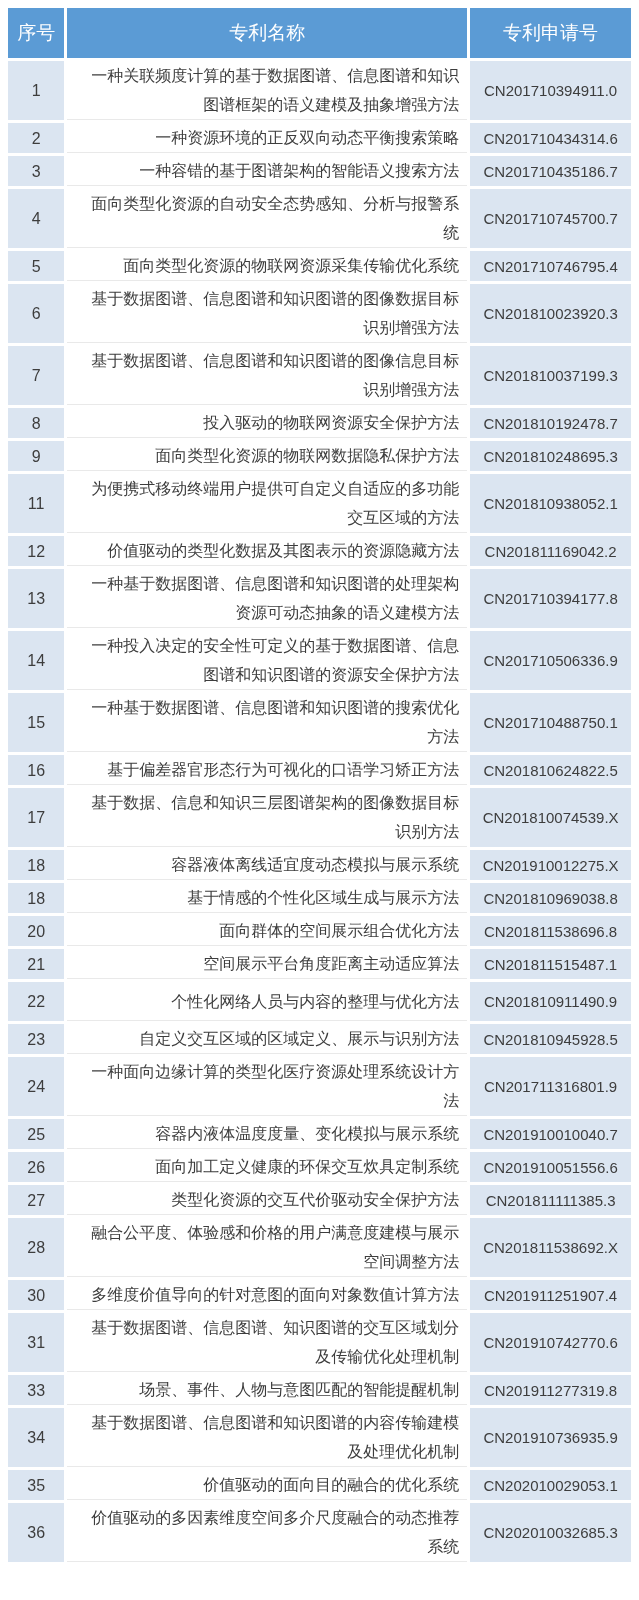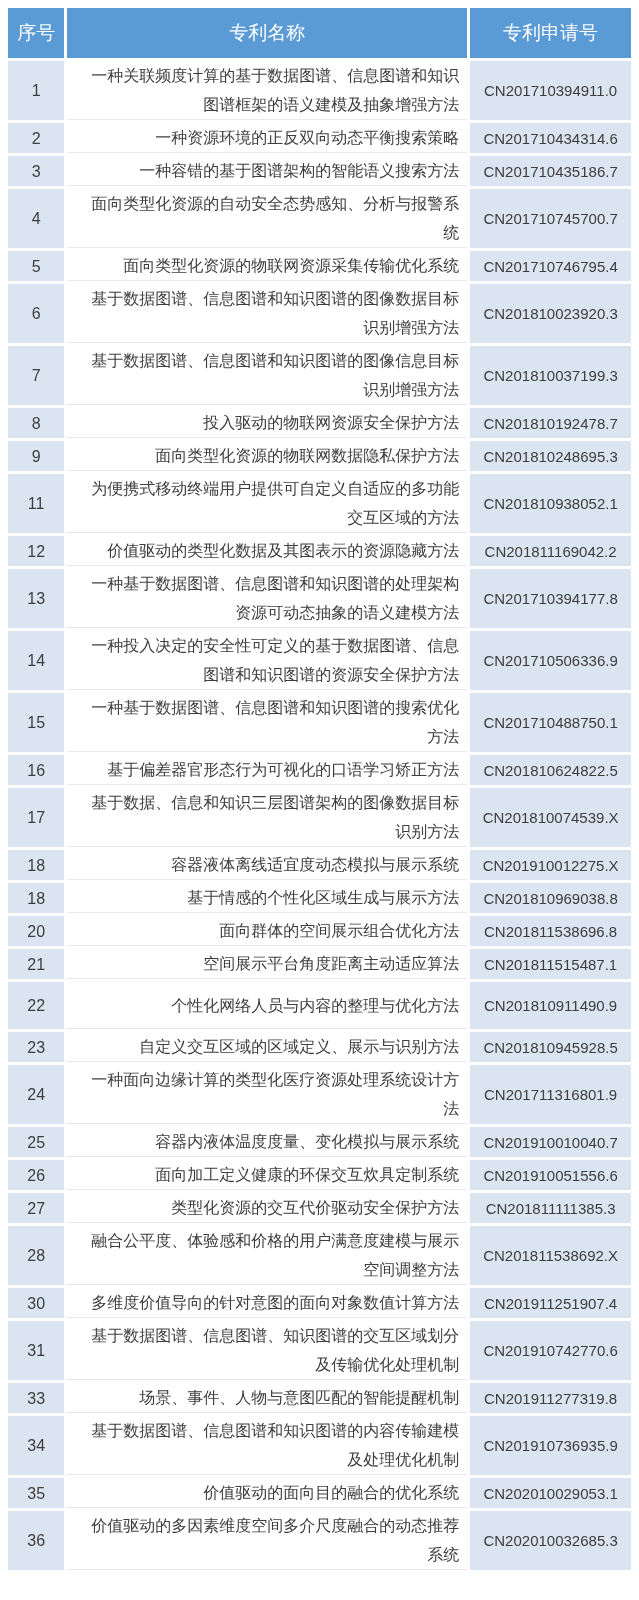--- a/index.html
+++ b/index.html
@@ -53,21 +53,21 @@
     padding:0 8px 0 13px;
     border-bottom:1px solid var(--row-line);
   }
   td.cell-number{
     background:var(--cell-bg);
     text-align:center;
     font-size:15px;
     padding:0 4px;
     white-space:nowrap;
   }
-  tr.tall td{height:47px;}
+  tr.tall td{height:39px;}
 </style>
 </head>
 <body>
 
 <table class="patent-table">
   <colgroup>
     <col class="c-index">
     <col class="c-name">
     <col class="c-number">
   </colgroup>

